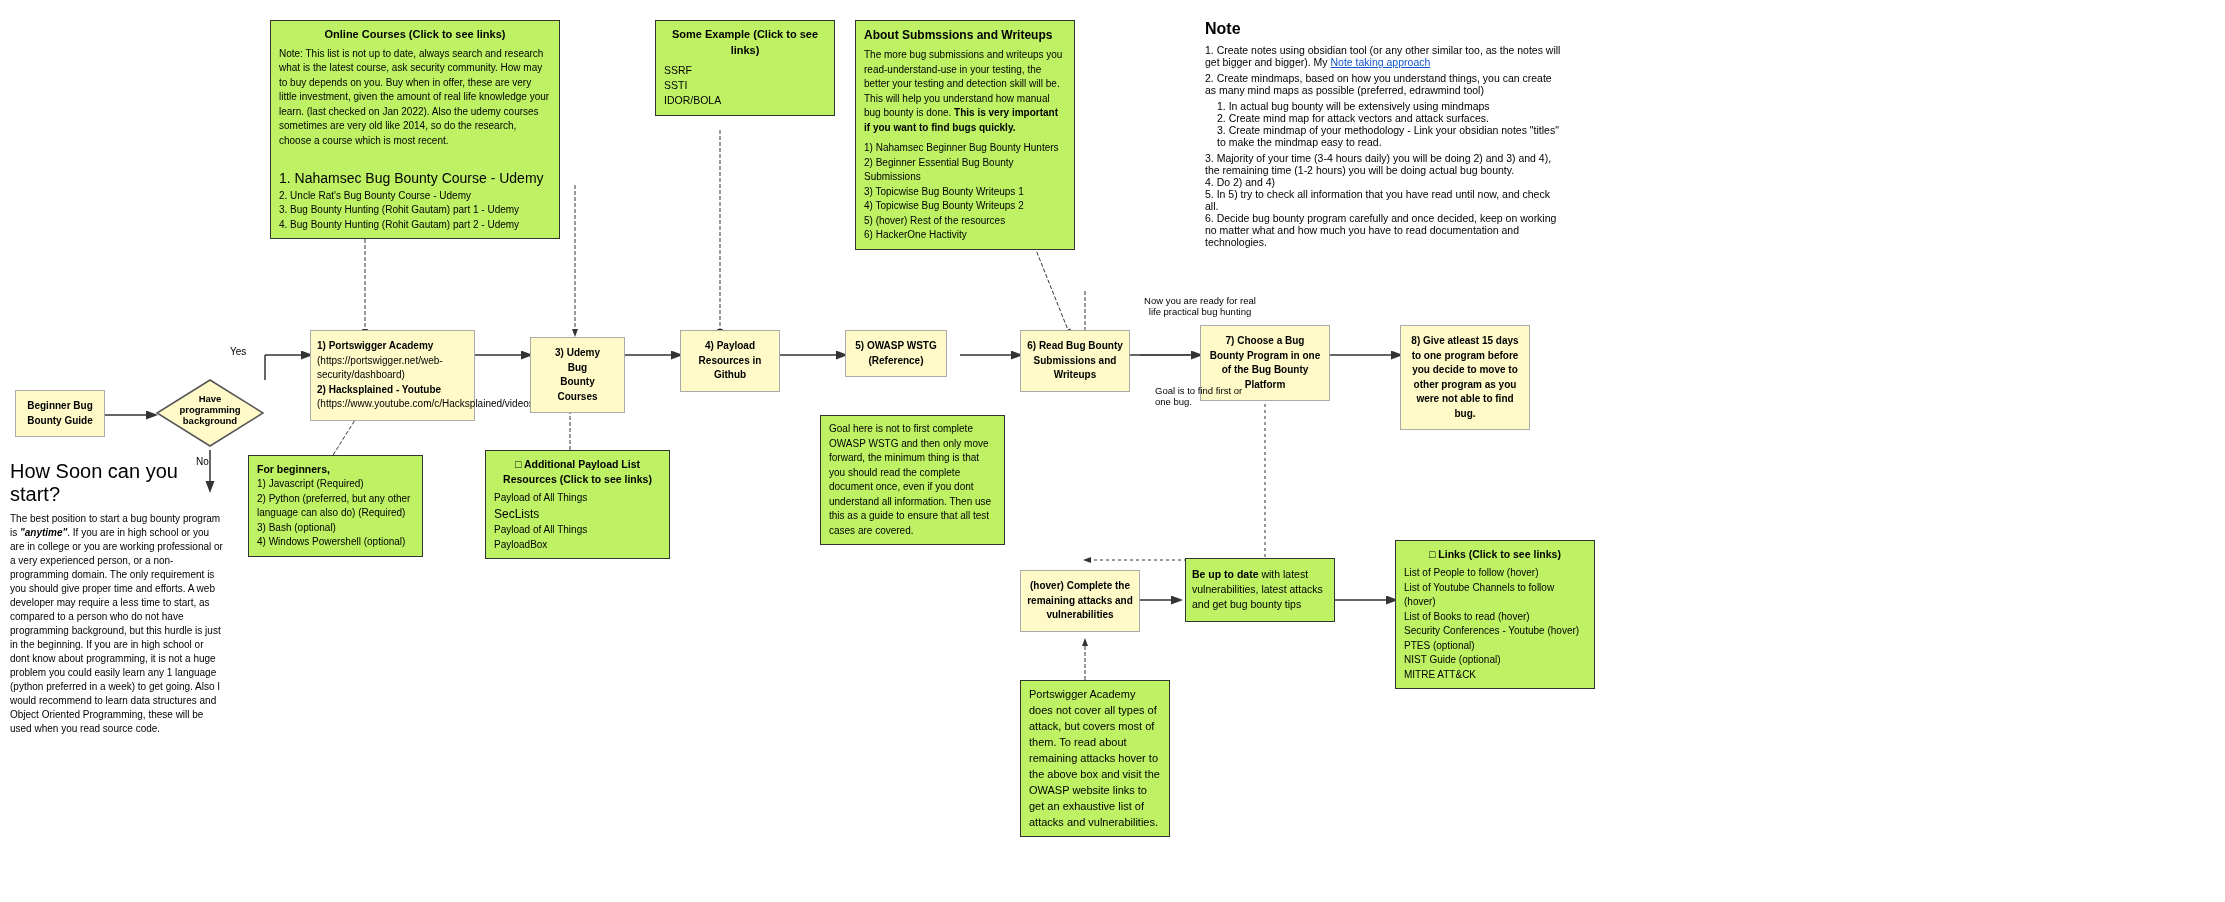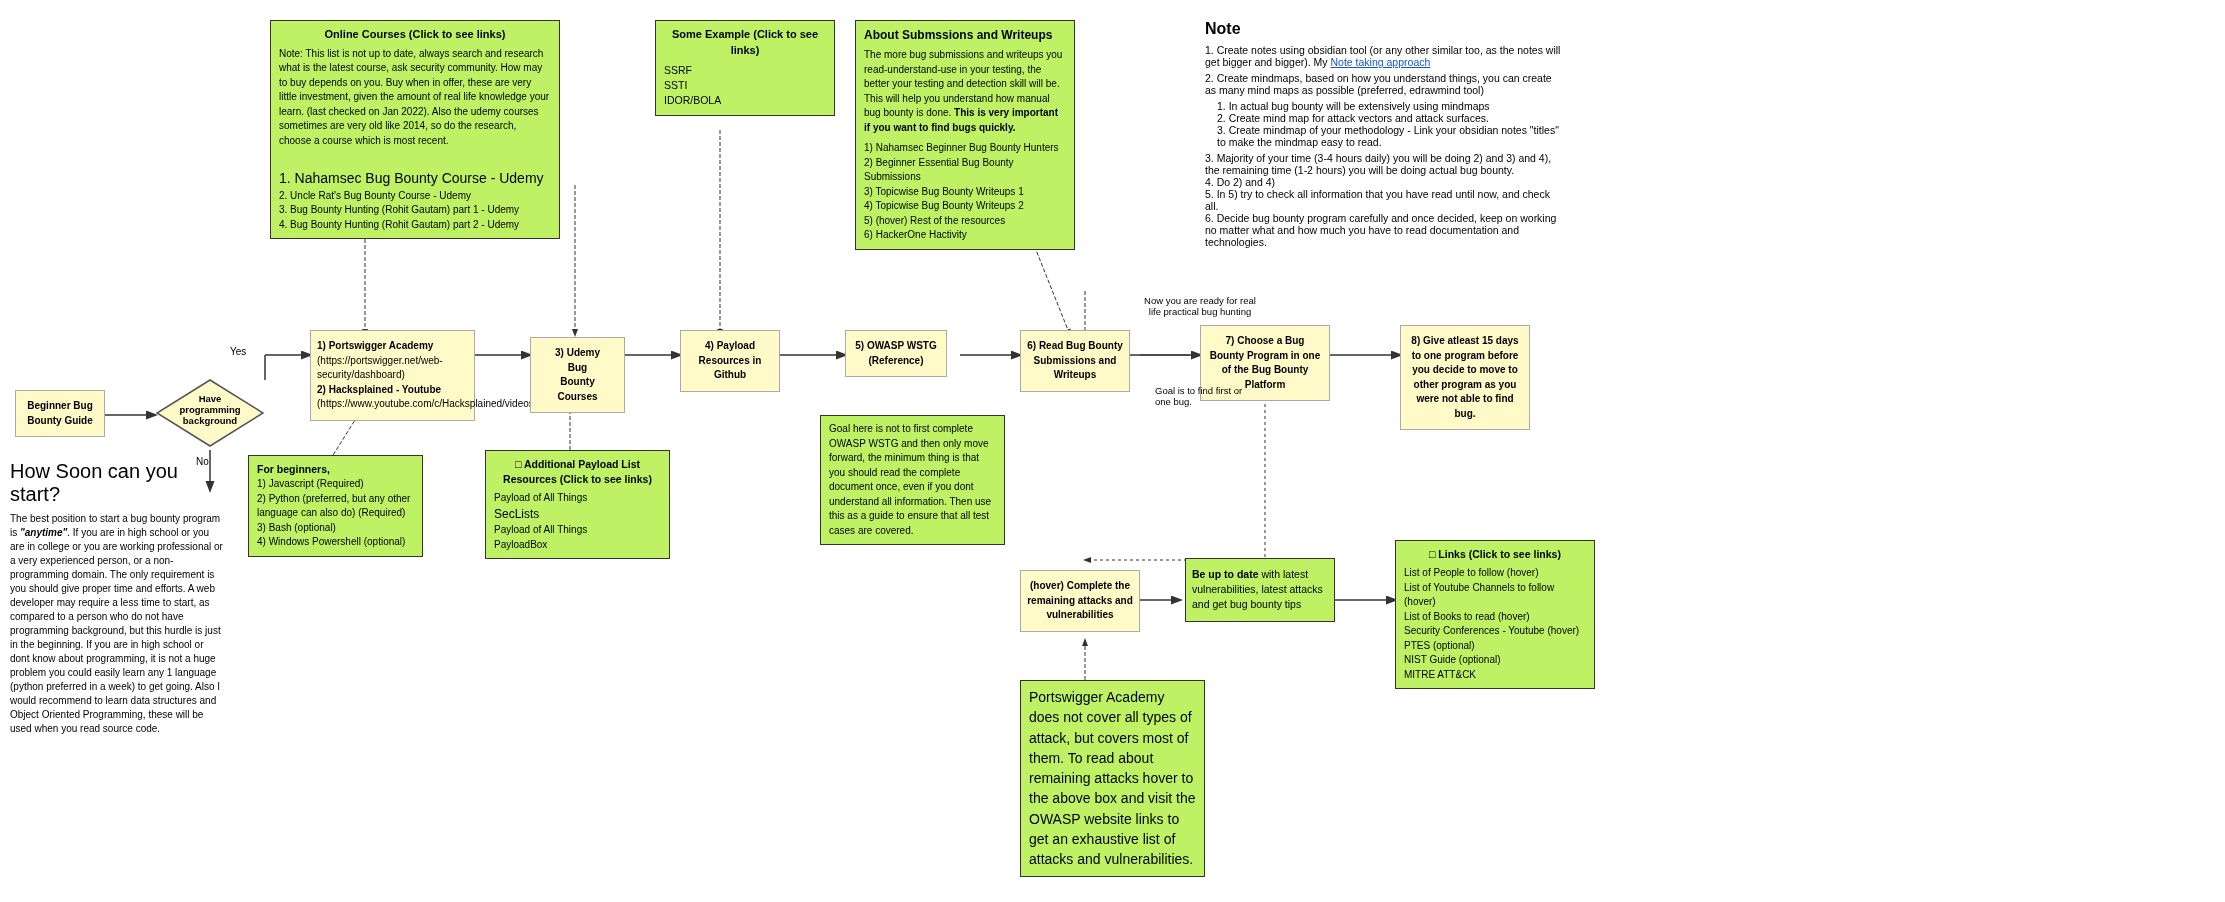--- a/index.html
+++ b/index.html
@@ -267,21 +267,21 @@
     <div class="box-title" style="font-size:10.5px;">□ Links (Click to see links)</div>
     <div style="font-size:10px;">List of People to follow (hover)</div>
     <div style="font-size:10px;">List of Youtube Channels to follow (hover)</div>
     <div style="font-size:10px;">List of Books to read (hover)</div>
     <div style="font-size:10px;">Security Conferences - Youtube (hover)</div>
     <div style="font-size:10px;">PTES (optional)</div>
     <div style="font-size:10px;">NIST Guide (optional)</div>
     <div style="font-size:10px;">MITRE ATT&amp;CK</div>
   </div>
 
-  <div class="box" style="left:1020px; top:680px; width:185px; font-size:14px;">
+  <div class="box" style="left:1020px; top:680px; width:150px; font-size:11px;">
     <div>Portswigger Academy does not cover all types of attack, but covers most of them. To read about remaining attacks hover to the above box and visit the OWASP website links to get an exhaustive list of attacks and vulnerabilities.</div>
   </div>
 
   <div style="position:absolute; left:10px; top:460px; width:215px;">
     <div class="section-title">How Soon can you start?</div>
     <div style="font-size:10px; margin-top:6px; line-height:1.4;">
       The best position to start a bug bounty program is <span class="bold italic">"anytime"</span>. If you are in high school or you are in college or you are working professional or a very experienced person, or a non-programming domain. The only requirement is you should give proper time and efforts. A web developer may require a less time to start, as compared to a person who do not have programming background, but this hurdle is just in the beginning. If you are in high school or dont know about programming, it is not a huge problem you could easily learn any 1 language (python preferred in a week) to get going. Also I would recommend to learn data structures and Object Oriented Programming, these will be used when you read source code.
     </div>
   </div>
 

